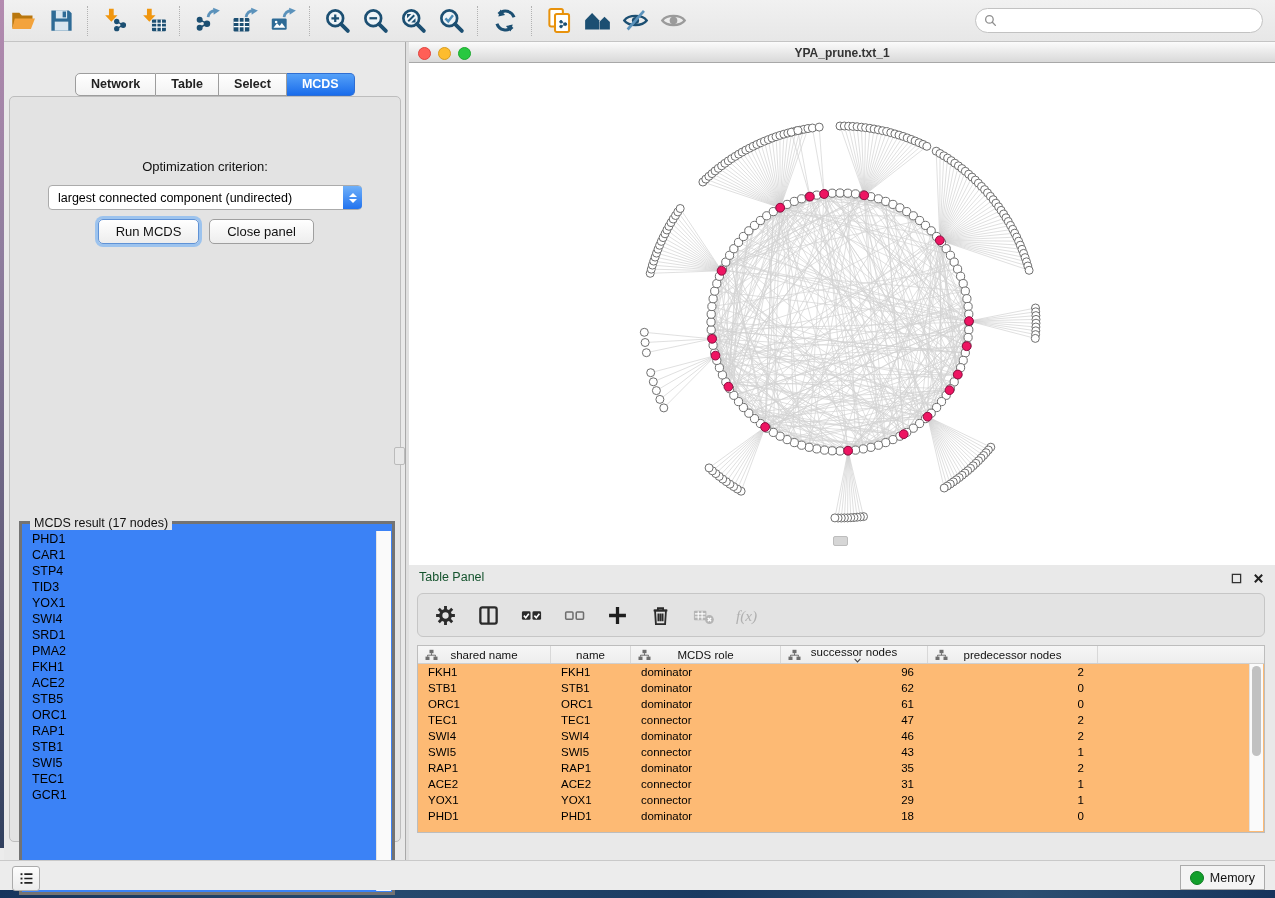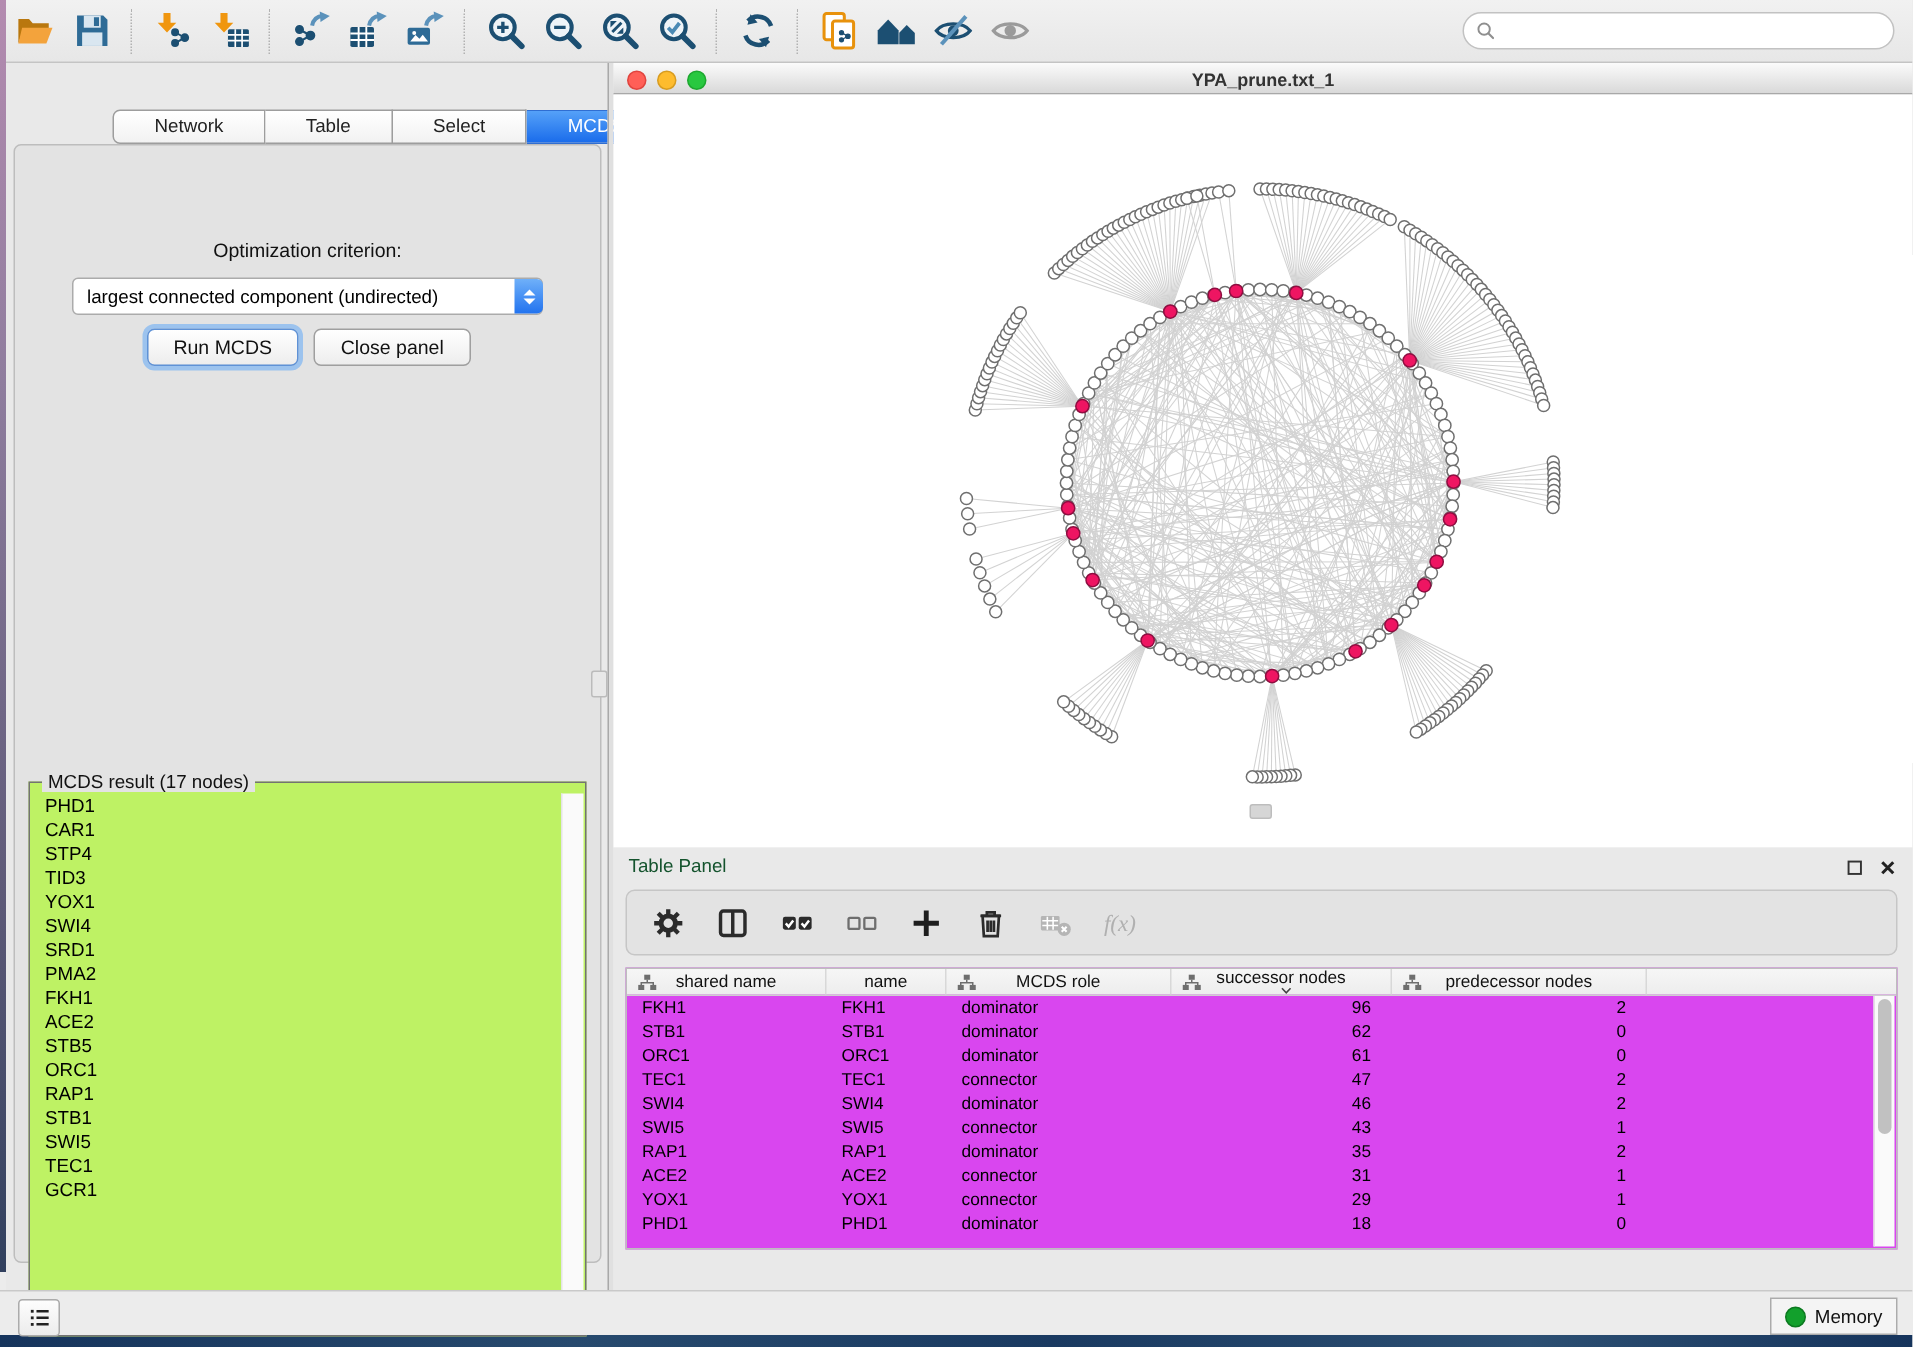--- a/index.html
+++ b/index.html
@@ -23,42 +23,42 @@
   #search-wrap svg{width:13px;height:13px;margin-right:5px;}
   #search-input{border:none;outline:none;flex:1;font-size:12px;background:transparent;height:18px;}
   
   #control-panel{left:4px;top:42px;width:401px;height:818px;background:#e9e9e9;}
   #cp-header{position:absolute;left:0;top:0;width:100%;height:26px;}
   #cp-title{position:absolute;left:10px;top:6px;font-size:12.5px;color:#111;}
   .win-btn{position:absolute;top:6px;width:14px;height:14px;display:flex;align-items:center;justify-content:center;}
   .win-btn svg{width:11px;height:11px;}
   #cp-float{right:34px;} #cp-close{right:12px;}
   #cp-tabs{position:absolute;left:71px;top:31px;height:23px;display:flex;font-size:12.5px;}
-  .seg{padding:0 27px;line-height:21px;background:linear-gradient(#ffffff,#f2f2f2);
-       border:1px solid #9d9d9d;border-left:none;color:#222;}
+  .seg{padding:0 15px;line-height:21px;background:linear-gradient(#ffffff,#f2f2f2);
+       border:1px solid #9d9d9d;border-left:none;color:#222;font-weight:bold;}
   .seg:first-child{border-left:1px solid #9d9d9d;border-radius:5px 0 0 5px;}
   .seg:last-child{border-radius:0 5px 5px 0;}
   .seg.active{background:linear-gradient(#55a1f8,#1a6ceb);color:#fff;border-color:#2f6ed2;}
   #cp-body{position:absolute;left:5px;top:54px;width:390px;height:744px;background:#e3e3e3;
        border:1px solid #bdbdbd;border-radius:5px;}
   #opt-label{position:absolute;left:0;top:62px;width:100%;text-align:center;font-size:13px;color:#111;}
   #opt-select{position:absolute;left:38px;top:88px;width:312px;height:23px;background:#fff;
        border:1px solid #ababab;border-radius:4px;display:flex;align-items:center;font-size:12.5px;}
   #opt-select .val{flex:1;padding-left:9px;white-space:nowrap;overflow:hidden;}
   #opt-stepper{width:19px;height:23px;margin-right:-1px;border-radius:0 4px 4px 0;
        background:linear-gradient(#6fb0f9,#2273ef);display:flex;flex-direction:column;align-items:center;justify-content:center;gap:2px;}
   #opt-stepper i{width:0;height:0;border-left:4px solid transparent;border-right:4px solid transparent;}
   #opt-stepper .up{border-bottom:4px solid #fff;} #opt-stepper .dn{border-top:4px solid #fff;}
   .mac-btn{position:absolute;top:122px;height:23px;background:linear-gradient(#ffffff,#ededed);
        border:1px solid #9f9f9f;border-radius:5px;font-size:13px;color:#111;
        display:flex;align-items:center;justify-content:center;}
   #run-btn{left:88px;width:99px;box-shadow:0 0 0 3px #9cc3ee;border-color:#5f92d6;}
   #close-panel-btn{left:199px;width:103px;}
   #result-box{position:absolute;left:9px;top:424px;width:370px;height:368px;
-       border:1px solid #737373;background:#bef264;}
+       border:3px solid #737373;background:#3b82f6;}
   #result-title{position:absolute;left:8px;top:-8px;background:#e3e3e3;padding:0 4px;font-size:12.5px;color:#111;}
   #result-list{position:absolute;left:1px;top:7px;width:352px;bottom:1px;overflow:hidden;
        font-size:12.5px;color:#000;}
   #result-list div{height:16px;line-height:16px;padding-left:9px;}
   #result-scroll{position:absolute;right:1px;top:7px;width:14px;bottom:1px;background:#fafafa;border-left:1px solid #e4e4e4;}
   
   #v-split{left:405px;top:42px;width:4px;height:818px;background:#e0e0e0;border-left:1px solid #a9a9a9;box-sizing:border-box;}
   #v-grip{left:394px;top:447px;width:9px;height:16px;background:#e8e8e8;border:1px solid #bbb;border-radius:2px;}
   
   #network-panel{left:409px;top:42px;width:866px;height:431px;}
@@ -72,21 +72,21 @@
   #net-canvas{position:absolute;left:0;top:21px;width:866px;height:502px;background:#fff;}
   #h-grip{position:absolute;left:424px;top:494px;width:13px;height:8px;background:#d6d6d6;border:1px solid #bdbdbd;border-radius:2px;}
   
   #table-panel{left:409px;top:565px;width:866px;height:295px;background:#e9e9e9;}
   #tp-title{position:absolute;left:10px;top:5px;font-size:12.5px;color:#14532d;}
   #tp-float{right:32px;} #tp-close{right:10px;}
   #tp-toolbar{position:absolute;left:8px;top:28px;width:848px;height:44px;background:#e3e3e3;
        border:1px solid #c6c6c6;border-radius:6px;display:flex;align-items:center;padding-left:14px;gap:17px;box-sizing:border-box;}
   .tpt-btn{width:26px;height:26px;display:flex;align-items:center;justify-content:center;}
   .tpt-btn svg{width:23px;height:23px;}
-  #node-table{position:absolute;left:8px;top:80px;width:848px;height:188px;background:#d946ef;border:1px solid #bdbdbd;box-sizing:border-box;}
+  #node-table{position:absolute;left:8px;top:80px;width:848px;height:188px;background:#fdba74;border:1px solid #bdbdbd;box-sizing:border-box;}
   #nt-header{display:flex;height:17px;background:linear-gradient(#f6f6f6,#ededed);border-bottom:1px solid #cfcfcf;font-size:11.5px;color:#111;}
   .nt-col{position:relative;display:flex;align-items:center;justify-content:center;border-right:1px solid #d8d8d8;box-sizing:border-box;}
   .nt-col .tree{position:absolute;left:7px;width:13px;height:12px;}
   .nt-col .chev{width:9px;height:7px;margin-left:7px;}
   #nt-rows{font-size:11.5px;color:#000;}
   .nt-row{display:flex;height:16px;line-height:16px;}
   .nt-cell{box-sizing:border-box;white-space:nowrap;overflow:hidden;}
   .nt-cell.l{padding-left:10px;text-align:left;}
   .nt-cell.r{padding-right:14px;text-align:right;}
   #nt-scroll{position:absolute;right:1px;top:18px;width:13px;bottom:1px;background:#fafafa;border-left:1px solid #e2e2e2;}

